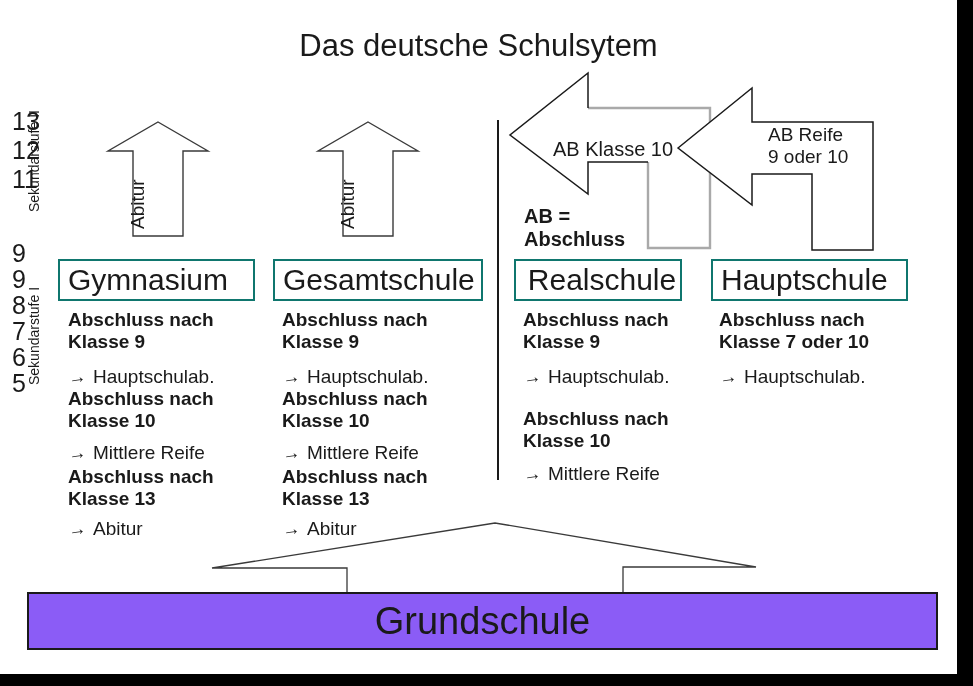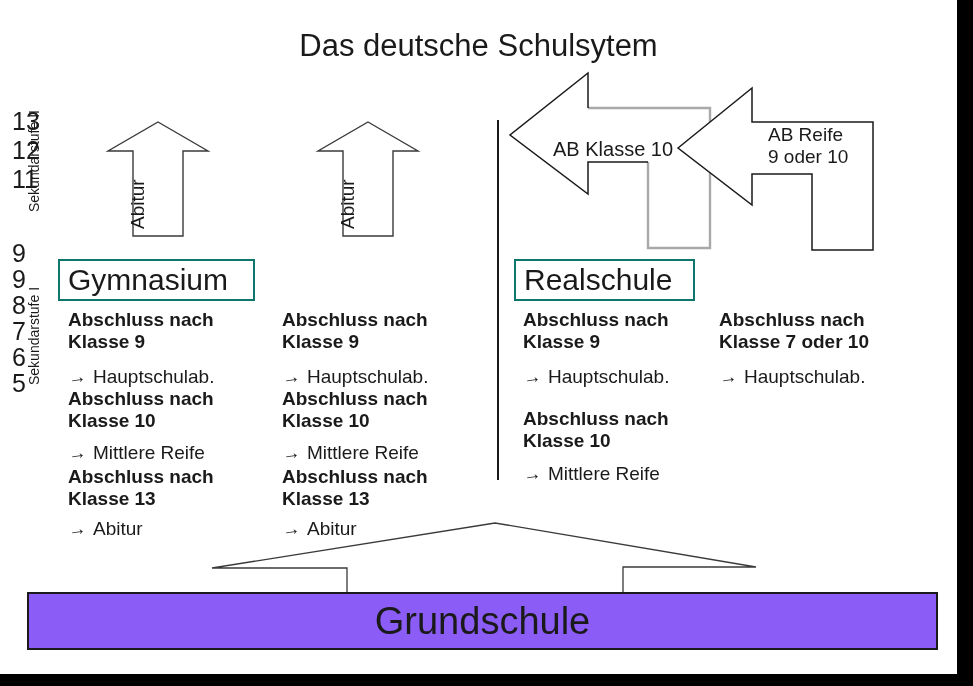--- a/index.html
+++ b/index.html
@@ -20,21 +20,21 @@
   .seklabel1{left:42px;top:369px;width:123px;}
   .abitur{font-size:19px;white-space:nowrap;transform:rotate(-90deg);transform-origin:left bottom;height:20px;line-height:20px;width:58px;}
   .abitur-gym{left:148px;top:209px;}
   .abitur-ges{left:358px;top:209px;}
   .schoolbox{
     top:259px;height:42px;box-sizing:border-box;border:2px solid #0f766e;background:#fff;
     font-size:30px;line-height:37px;padding-left:8px;white-space:nowrap;
   }
   .box-gym{left:58px;width:197px;}
   .box-ges{left:273px;width:210px;}
-  .box-real{left:514px;width:181px;}
+  .box-real{left:514px;width:168px;text-align:center;}
   .box-haupt{left:711px;width:197px;}
   .col{top:309px;width:185px;height:240px;}
   .col-gym{left:68px;}
   .col-ges{left:282px;}
   .col-real{left:523px;}
   .col-haupt{left:719px;}
   .h{position:absolute;left:0;font-weight:bold;font-size:19px;line-height:22px;white-space:nowrap;}
   .b{position:absolute;left:0;font-size:19px;line-height:22px;white-space:nowrap;}
   .arr{display:inline-block;transform:rotate(-8deg);margin-right:7px;font-size:18px;}
   .ablabel{left:553px;top:126px;font-size:20px;white-space:nowrap;margin-top:12px;}
@@ -90,23 +90,29 @@
 
   <div class="abs abitur abitur-gym">Abitur</div>
   <div class="abs abitur abitur-ges">Abitur</div>
 
   <div class="abs ablabel">AB Klasse 10</div>
   <div class="abs ablabel2">
     <div>AB Reife</div>
     <div>9 oder 10</div>
   </div>
 
+  <div class="abs legend">
+    <div>AB =</div>
+    <div>Abschluss</div>
+  </div>
 
   <div class="abs schoolbox box-gym">Gymnasium</div>
+  <div class="abs schoolbox box-ges">Gesamtschule</div>
   <div class="abs schoolbox box-real">Realschule</div>
+  <div class="abs schoolbox box-haupt">Hauptschule</div>
 
   <div class="abs col col-gym">
     <div class="h" style="top:0px">
       <div>Abschluss nach</div>
       <div>Klasse 9</div>
     </div>
     <div class="b" style="top:57px">
       <span class="arr">→</span><span>Hauptschulab.</span>
     </div>
     <div class="h" style="top:79px">

